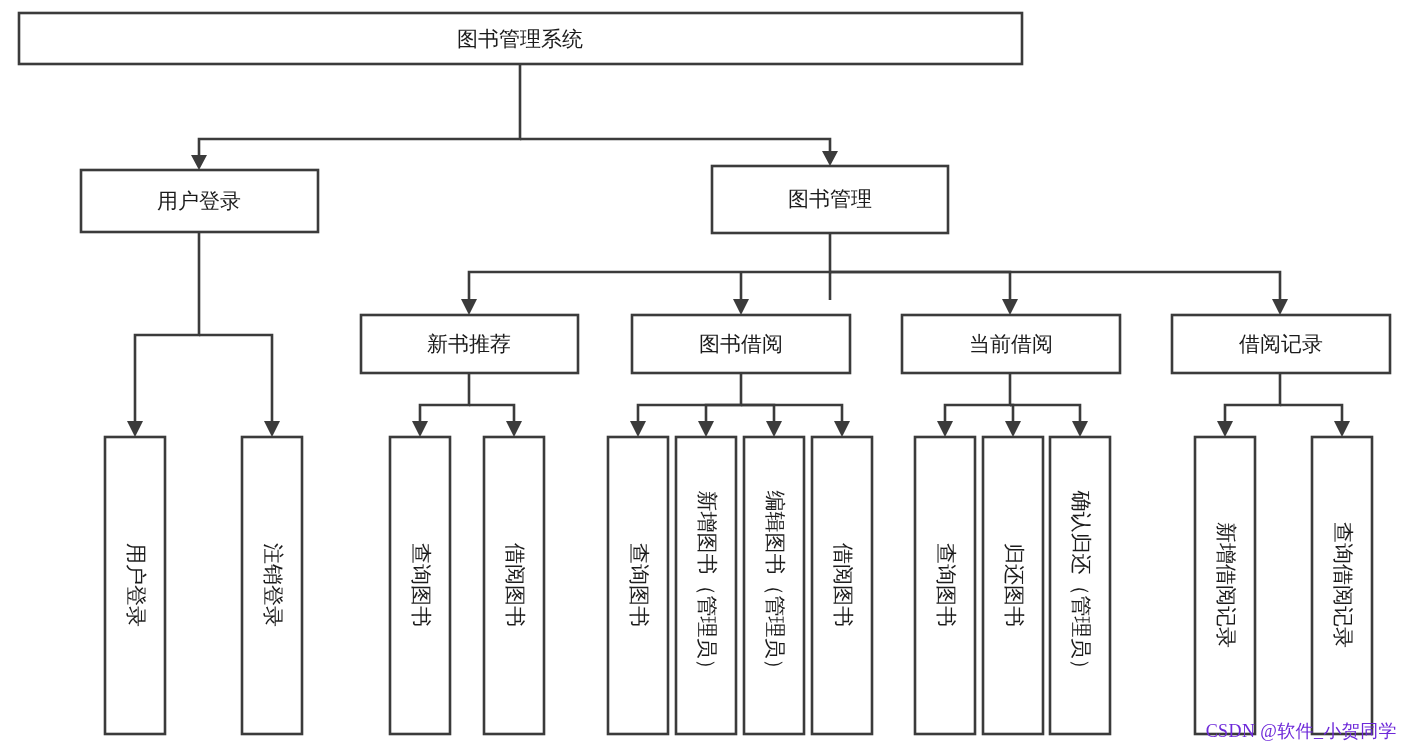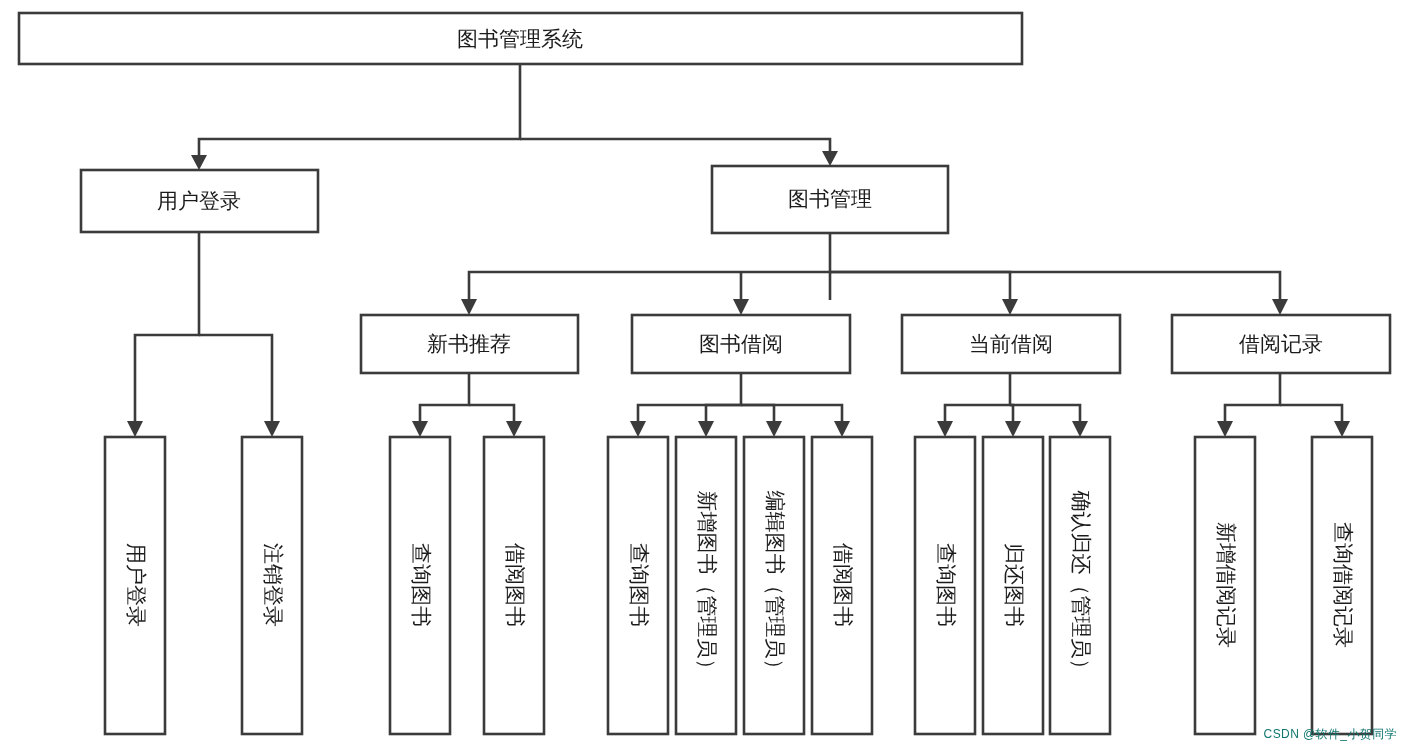--- a/index.html
+++ b/index.html
@@ -52,23 +52,23 @@
     stroke-linecap: butt;
   }
   .arrow-head {
     fill: #3b3b3b;
     stroke: none;
   }
   .watermark {
     position: absolute;
     right: 8px;
     bottom: 4px;
-    font-family: Liberation Sans, sans-serif;
-    font-size: 12px;
-    color: #0f766e;
+    font-family: Liberation Serif, serif;
+    font-size: 18px;
+    color: #6d28d9;
     letter-spacing: 0.4px;
     white-space: nowrap;
     pointer-events: none;
   }
 </style>
 </head>
 <body>
 
 <div id="diagram-root">
 

